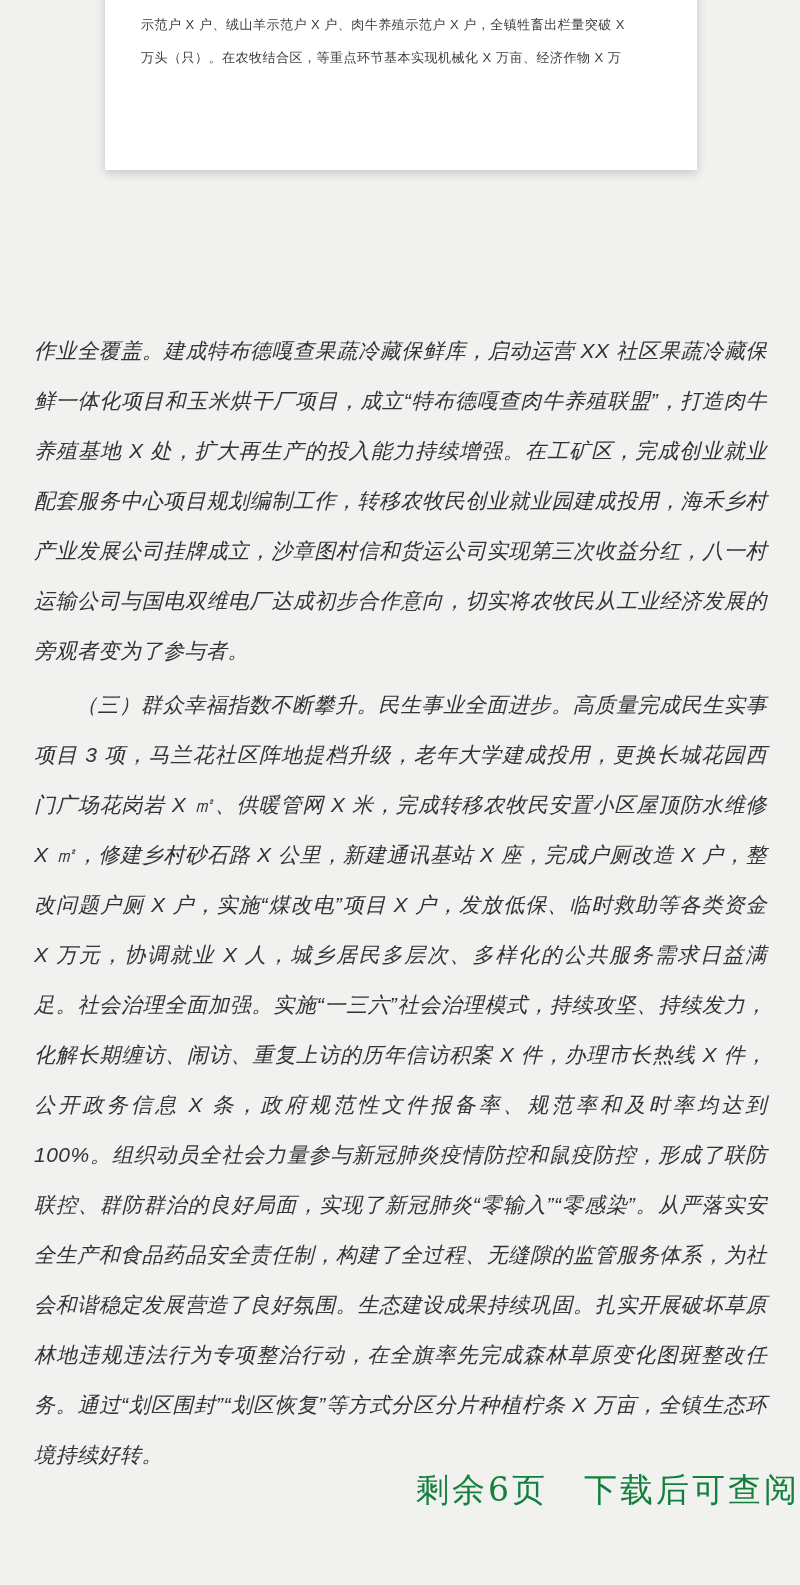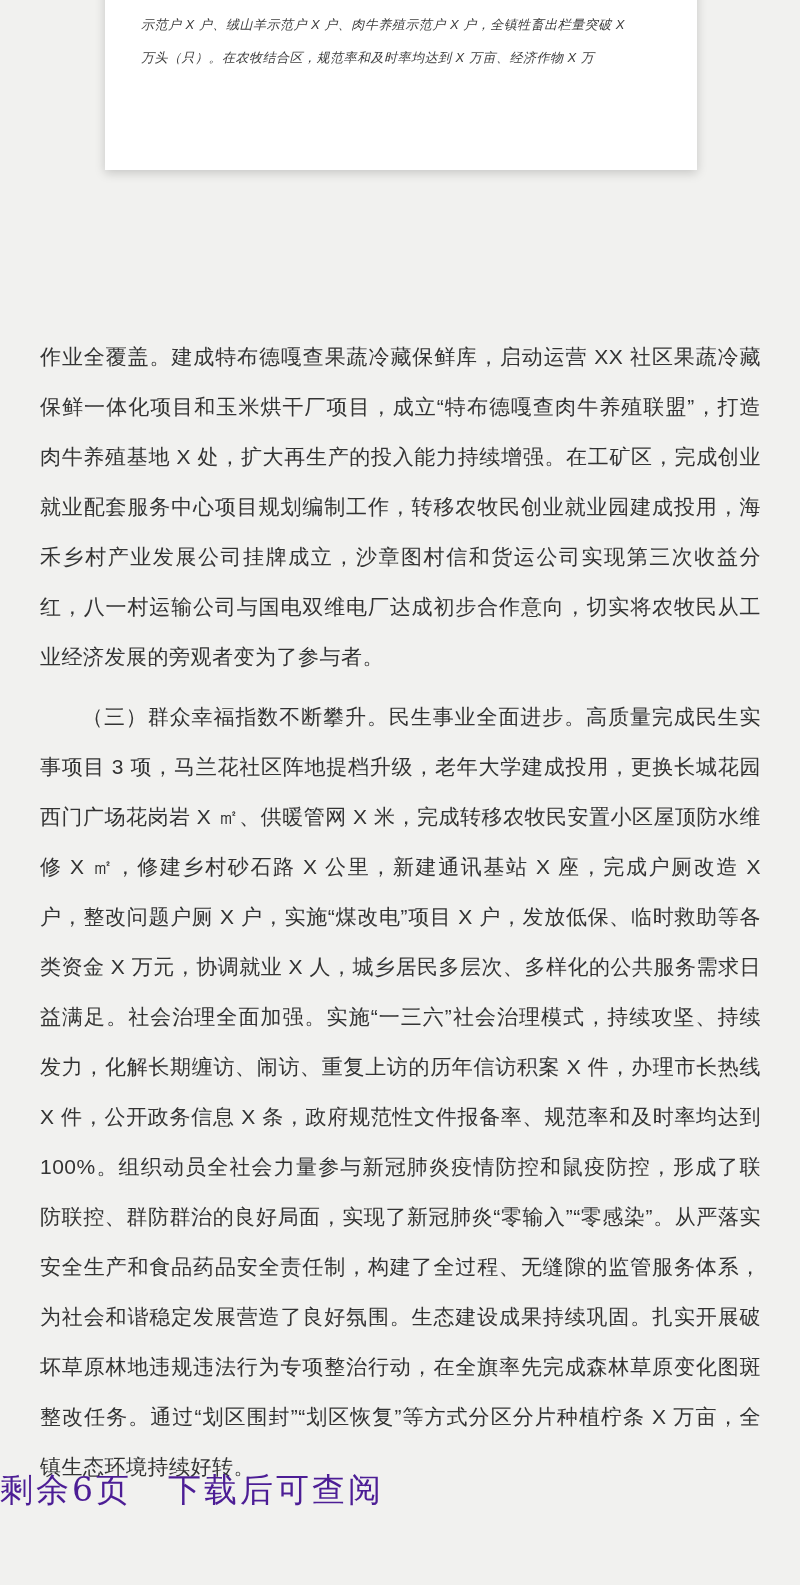--- a/index.html
+++ b/index.html
@@ -20,55 +20,54 @@
     background: #ffffff;
     box-shadow: 0 3px 10px rgba(0,0,0,0.18);
     padding: 50px 36px 0 36px;
   }
   .small-line {
     font-size: 13px;
     line-height: 33px;
     color: #3c3c3c;
     letter-spacing: 0.5px;
     white-space: nowrap;
-    font-style: italic;
   }
   .doc-body {
     position: absolute;
     left: 30px;
     top: 322px;
     width: 741px;
     color: #333333;
     font-size: 21px;
     line-height: 50px;
     letter-spacing: 0.5px;
     text-align: justify;
   }
-  .para { margin: 10px; }
+  .para { margin: 4px; font-style: italic; }
   .para.indent { text-indent: 2em; }
   .footer {
     position: absolute;
     left: 0;
     top: 1468px;
     width: 800px;
-    text-align: left;
-    color: #4c1d95;
+    text-align: right;
+    color: #15803d;
     font-size: 33px;
     letter-spacing: 3px;
     font-family: "DejaVu Serif", "Liberation Serif", serif;
   }
 </style>
 </head>
 <body>
 
 <div class="page">
 
   <div class="top-card">
     <p class="small-line">示范户 X 户、绒山羊示范户 X 户、肉牛养殖示范户 X 户，全镇牲畜出栏量突破 X</p>
-    <p class="small-line">万头（只）。在农牧结合区，规范率和及时率均达到 X 万亩、经济作物 X 万</p>
+    <p class="small-line">万头（只）。在农牧结合区，等重点环节基本实现机械化 X 万亩、经济作物 X 万</p>
   </div>
 
   <div class="doc-body">
     <p class="para">作业全覆盖。建成特布德嘎查果蔬冷藏保鲜库，启动运营 XX 社区果蔬冷藏保鲜一体化项目和玉米烘干厂项目，成立“特布德嘎查肉牛养殖联盟”，打造肉牛养殖基地 X 处，扩大再生产的投入能力持续增强。在工矿区，完成创业就业配套服务中心项目规划编制工作，转移农牧民创业就业园建成投用，海禾乡村产业发展公司挂牌成立，沙章图村信和货运公司实现第三次收益分红，八一村运输公司与国电双维电厂达成初步合作意向，切实将农牧民从工业经济发展的旁观者变为了参与者。</p>
     <p class="para indent">（三）群众幸福指数不断攀升。民生事业全面进步。高质量完成民生实事项目 3 项，马兰花社区阵地提档升级，老年大学建成投用，更换长城花园西门广场花岗岩 X ㎡、供暖管网 X 米，完成转移农牧民安置小区屋顶防水维修 X ㎡，修建乡村砂石路 X 公里，新建通讯基站 X 座，完成户厕改造 X 户，整改问题户厕 X 户，实施“煤改电”项目 X 户，发放低保、临时救助等各类资金 X 万元，协调就业 X 人，城乡居民多层次、多样化的公共服务需求日益满足。社会治理全面加强。实施“一三六”社会治理模式，持续攻坚、持续发力，化解长期缠访、闹访、重复上访的历年信访积案 X 件，办理市长热线 X 件，公开政务信息 X 条，政府规范性文件报备率、规范率和及时率均达到 100%。组织动员全社会力量参与新冠肺炎疫情防控和鼠疫防控，形成了联防联控、群防群治的良好局面，实现了新冠肺炎“零输入”“零感染”。从严落实安全生产和食品药品安全责任制，构建了全过程、无缝隙的监管服务体系，为社会和谐稳定发展营造了良好氛围。生态建设成果持续巩固。扎实开展破坏草原林地违规违法行为专项整治行动，在全旗率先完成森林草原变化图斑整改任务。通过“划区围封”“划区恢复”等方式分区分片种植柠条 X 万亩，全镇生态环境持续好转。</p>
   </div>
 
   <div class="footer">
     <span>剩余6页　下载后可查阅</span>
   </div>

